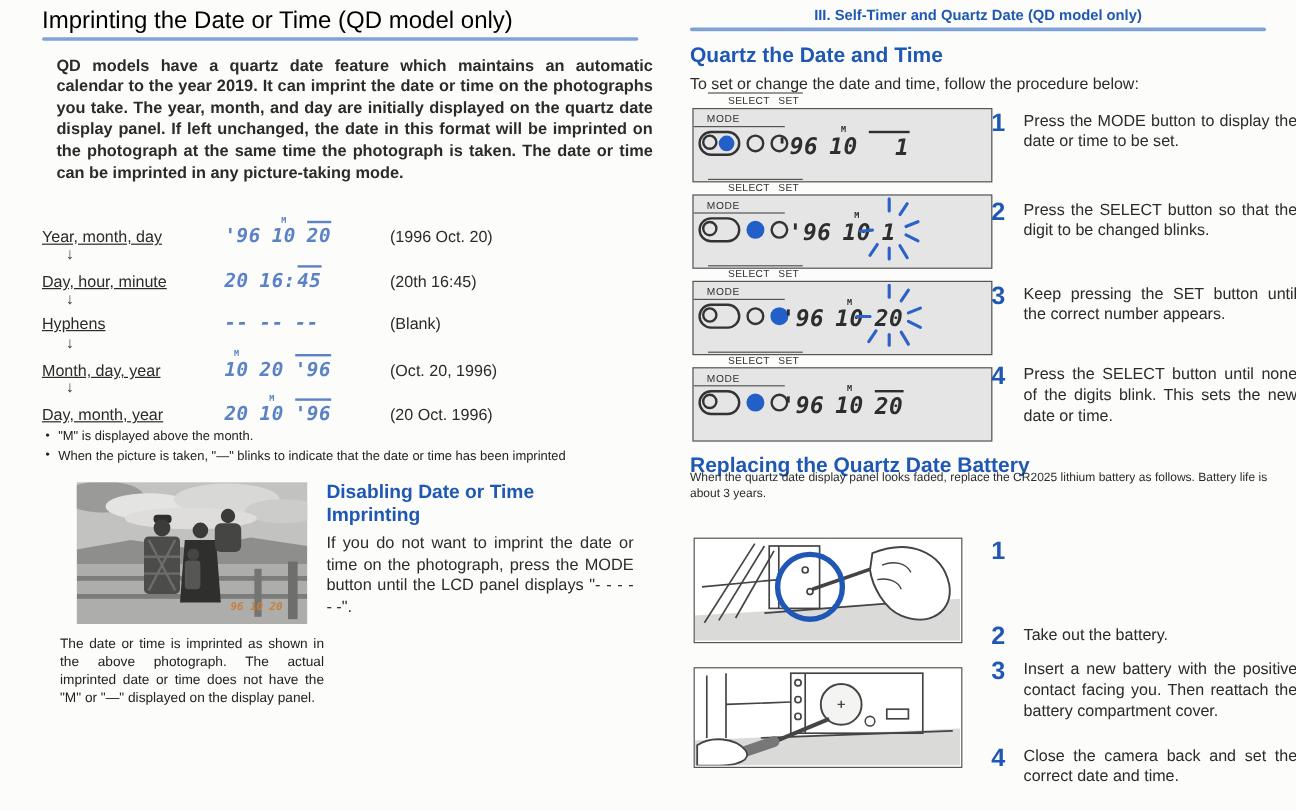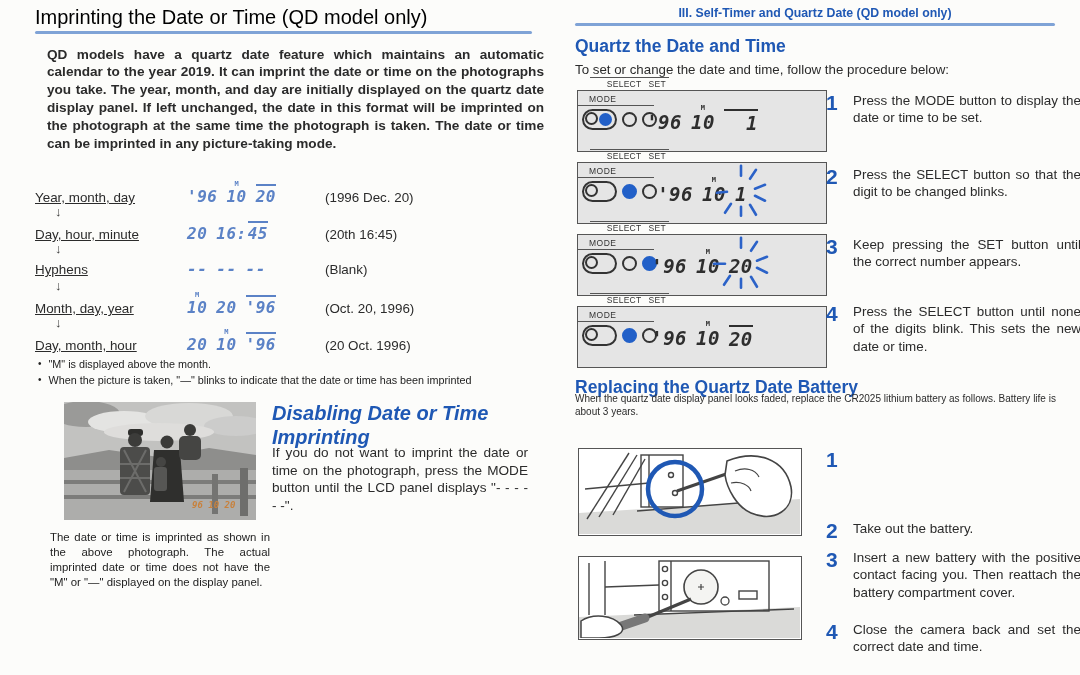--- a/index.html
+++ b/index.html
@@ -26,22 +26,22 @@
   .arrow{position:absolute;left:20px;font-size:13px;color:#3a3a3a;line-height:1;}
 
   .notes{position:absolute;left:38px;top:356px;width:494px;font-size:10.8px;line-height:1.5;color:#222;}
   .note{display:flex;gap:7px;}
   .note .b{font-size:10px;}
 
   .photo{position:absolute;left:64px;top:402px;width:192px;height:118px;background:#c4c4c2;}
   .photo svg{display:block;}
   .caption{position:absolute;left:50px;top:530px;width:220px;font-size:11.4px;line-height:1.32;text-align:justify;color:#222;}
 
-  .dis-title{position:absolute;left:272px;top:402px;width:240px;font-size:20px;font-weight:bold;
-             color:#1f58b4;line-height:1.18;font-style:italic;}
+  .dis-title{position:absolute;left:272px;top:402px;width:240px;font-size:16px;font-weight:bold;
+             color:#1f58b4;line-height:1.18;}
   .dis-body{position:absolute;left:272px;top:444px;width:256px;font-size:13.6px;line-height:1.3;text-align:justify;}
 
   
   .r-header{position:absolute;left:575px;top:6px;width:480px;text-align:center;
             font-size:12.3px;font-weight:bold;color:#1f58b4;}
   .r-title{position:absolute;left:575px;top:36px;width:480px;font-size:17.5px;font-weight:bold;color:#1f58b4;}
   .r-intro{position:absolute;left:575px;top:62px;width:480px;font-size:13.3px;}
 
   .panel{position:absolute;left:577px;width:250px;height:62px;border:1.5px solid #555;
          display:flex;background:#e5e5e5;box-sizing:border-box;flex-direction:column;}
@@ -83,21 +83,21 @@
   <p class="l-para" style="top:32px;">QD models have a quartz date feature which maintains an automatic calendar to the year 2019. It can imprint the date or time on the photographs you take. The year, month, and day are initially displayed on the quartz date display panel. If left unchanged, the date in this format will be imprinted on the photograph at the same time the photograph is taken. The date or time can be imprinted in any picture-taking mode.</p>
 
   <div class="fmt">
     <div class="f-row" style="top:0;">
       <div class="f-label">Year, month, day</div>
       <div class="f-lcd">
         <span class="g">'96</span>
         <span class="g"><span class="mlbl">M</span><span>10</span></span>
         <span class="g over">20</span>
       </div>
-      <div class="f-desc">(1996 Dec. 20)</div>
+      <div class="f-desc">(1996 Oct. 20)</div>
     </div>
     <div class="arrow" style="top:21px;">↓</div>
 
     <div class="f-row" style="top:37px;">
       <div class="f-label">Day, hour, minute</div>
       <div class="f-lcd">
         <span class="g">20</span>
         <span class="g">16:</span>
         <span class="g over tight">45</span>
       </div>
@@ -121,21 +121,21 @@
       <div class="f-lcd">
         <span class="g"><span class="mlbl">M</span><span>10</span></span>
         <span class="g">20</span>
         <span class="g over">'96</span>
       </div>
       <div class="f-desc">(Oct. 20, 1996)</div>
     </div>
     <div class="arrow" style="top:132px;">↓</div>
 
     <div class="f-row" style="top:148px;">
-      <div class="f-label">Day, month, hour</div>
+      <div class="f-label">Day, month, year</div>
       <div class="f-lcd">
         <span class="g">20</span>
         <span class="g"><span class="mlbl">M</span><span>10</span></span>
         <span class="g over">'96</span>
       </div>
       <div class="f-desc">(20 Oct. 1996)</div>
     </div>
   </div>
 
   <div class="notes">

